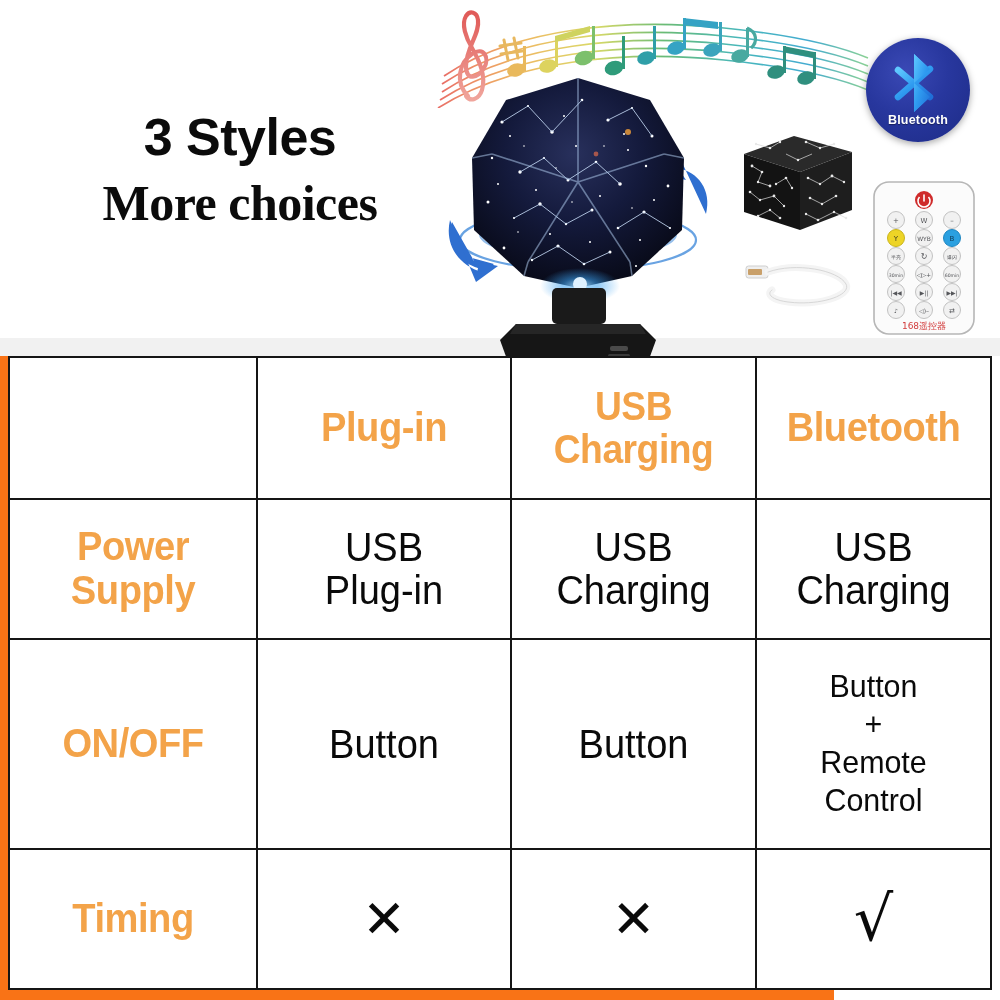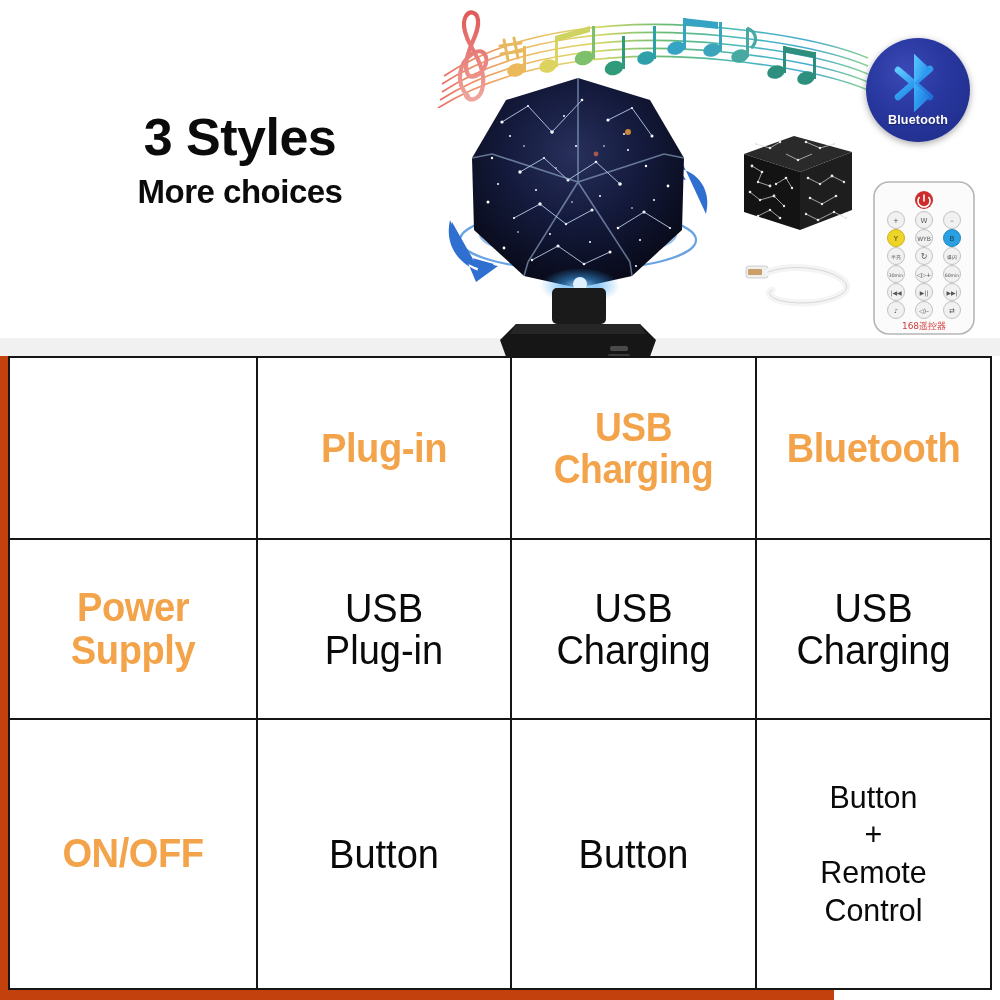--- a/index.html
+++ b/index.html
@@ -2,32 +2,32 @@
 <html><head>
 <meta charset="utf-8">
 <style>
   * { box-sizing: border-box; margin: 0; padding: 0; }
   html, body {
     width: 1000px; height: 1000px;
     background: #ffffff;
     font-family: "Liberation Sans", sans-serif;
     overflow: hidden;
   }
-  #page { position: relative; width: 834px; height: 1000px; background:#c2410c; }
+  #page { position: relative; width: 834px; height: 1000px; background:#f97316; }
 
   
   .hero { position: absolute; left:0; top:0; width:1000px; height:356px; background:#fff; }
   .hero-band { position:absolute; left:0; top:338px; width:1000px; height:18px; background:#f1f1f1; }
 
   .headline { position:absolute; left:40px; top:104px; width:400px; }
   .headline .ln {
     font-size: 52px; font-weight: 700; color:#0b0b0b;
     line-height: 1.28; letter-spacing: -0.5px; text-align:center;
   }
-  .headline .ln.l2 { font-size:33px; }
+  .headline .ln.l2 { font-size:50px;font-family:Liberation Serif, serif; }
 
   
   .music { position:absolute; left:424px; top:-4px; width:446px; height:112px; }
 
   
   .lamp-wrap { position:absolute; left:432px; top:62px; width:292px; height:296px; }
 
   
   .box-wrap { position:absolute; left:736px; top:126px; width:122px; height:115px; }
   
@@ -493,17 +493,31 @@
           <div class="val">Button</div>
         </td>
         <td>
           <div class="val small">Button
 +
 Remote Control</div>
         </td>
       </tr>
 
 
+      <tr class="r-tim">
+        <td>
+          <div class="rowlabel">Timing</div>
+        </td>
+        <td>
+          <span class="mark-cross">✕</span>
+        </td>
+        <td>
+          <span class="mark-cross">✕</span>
+        </td>
+        <td>
+          <span class="mark-check">√</span>
+        </td>
+      </tr>
 
     </tbody>
   </table>
 
 </div>
 
 </body></html>

